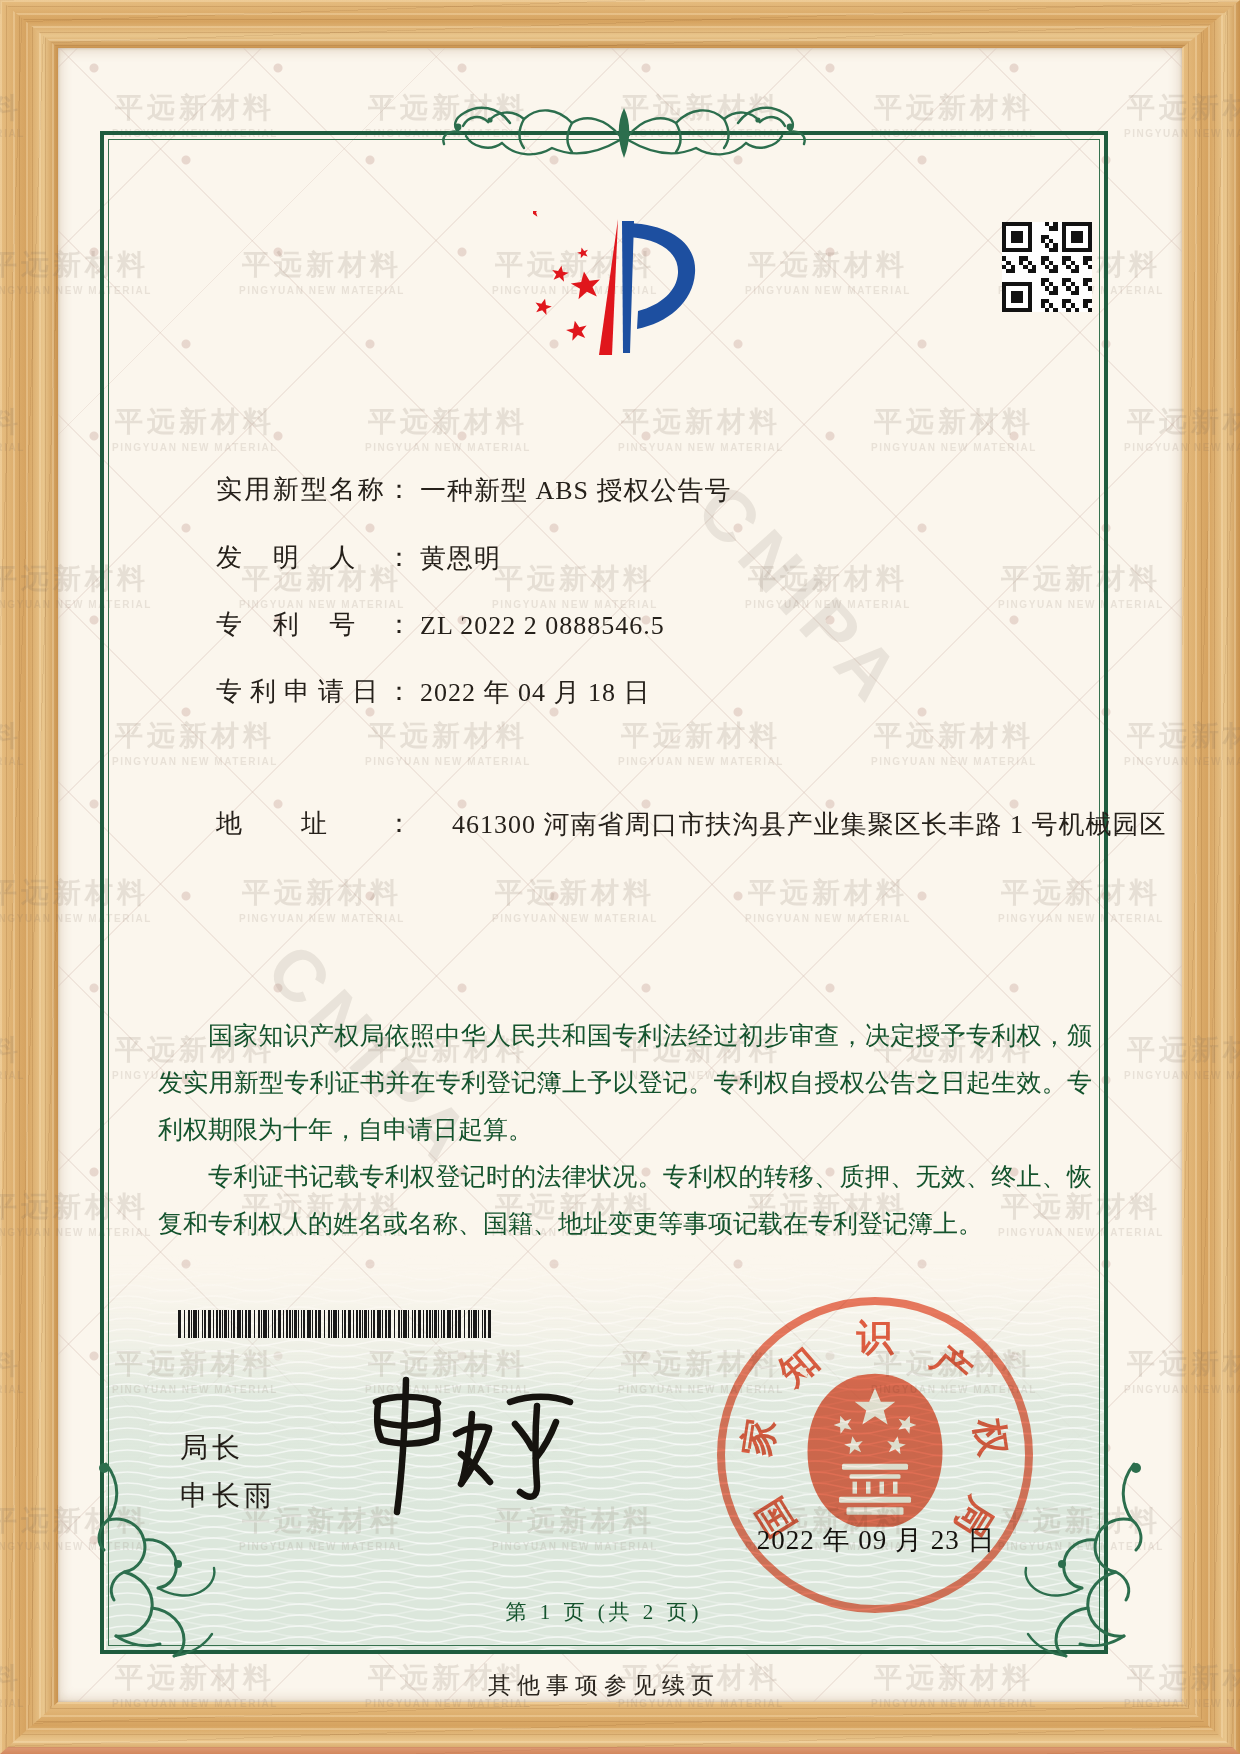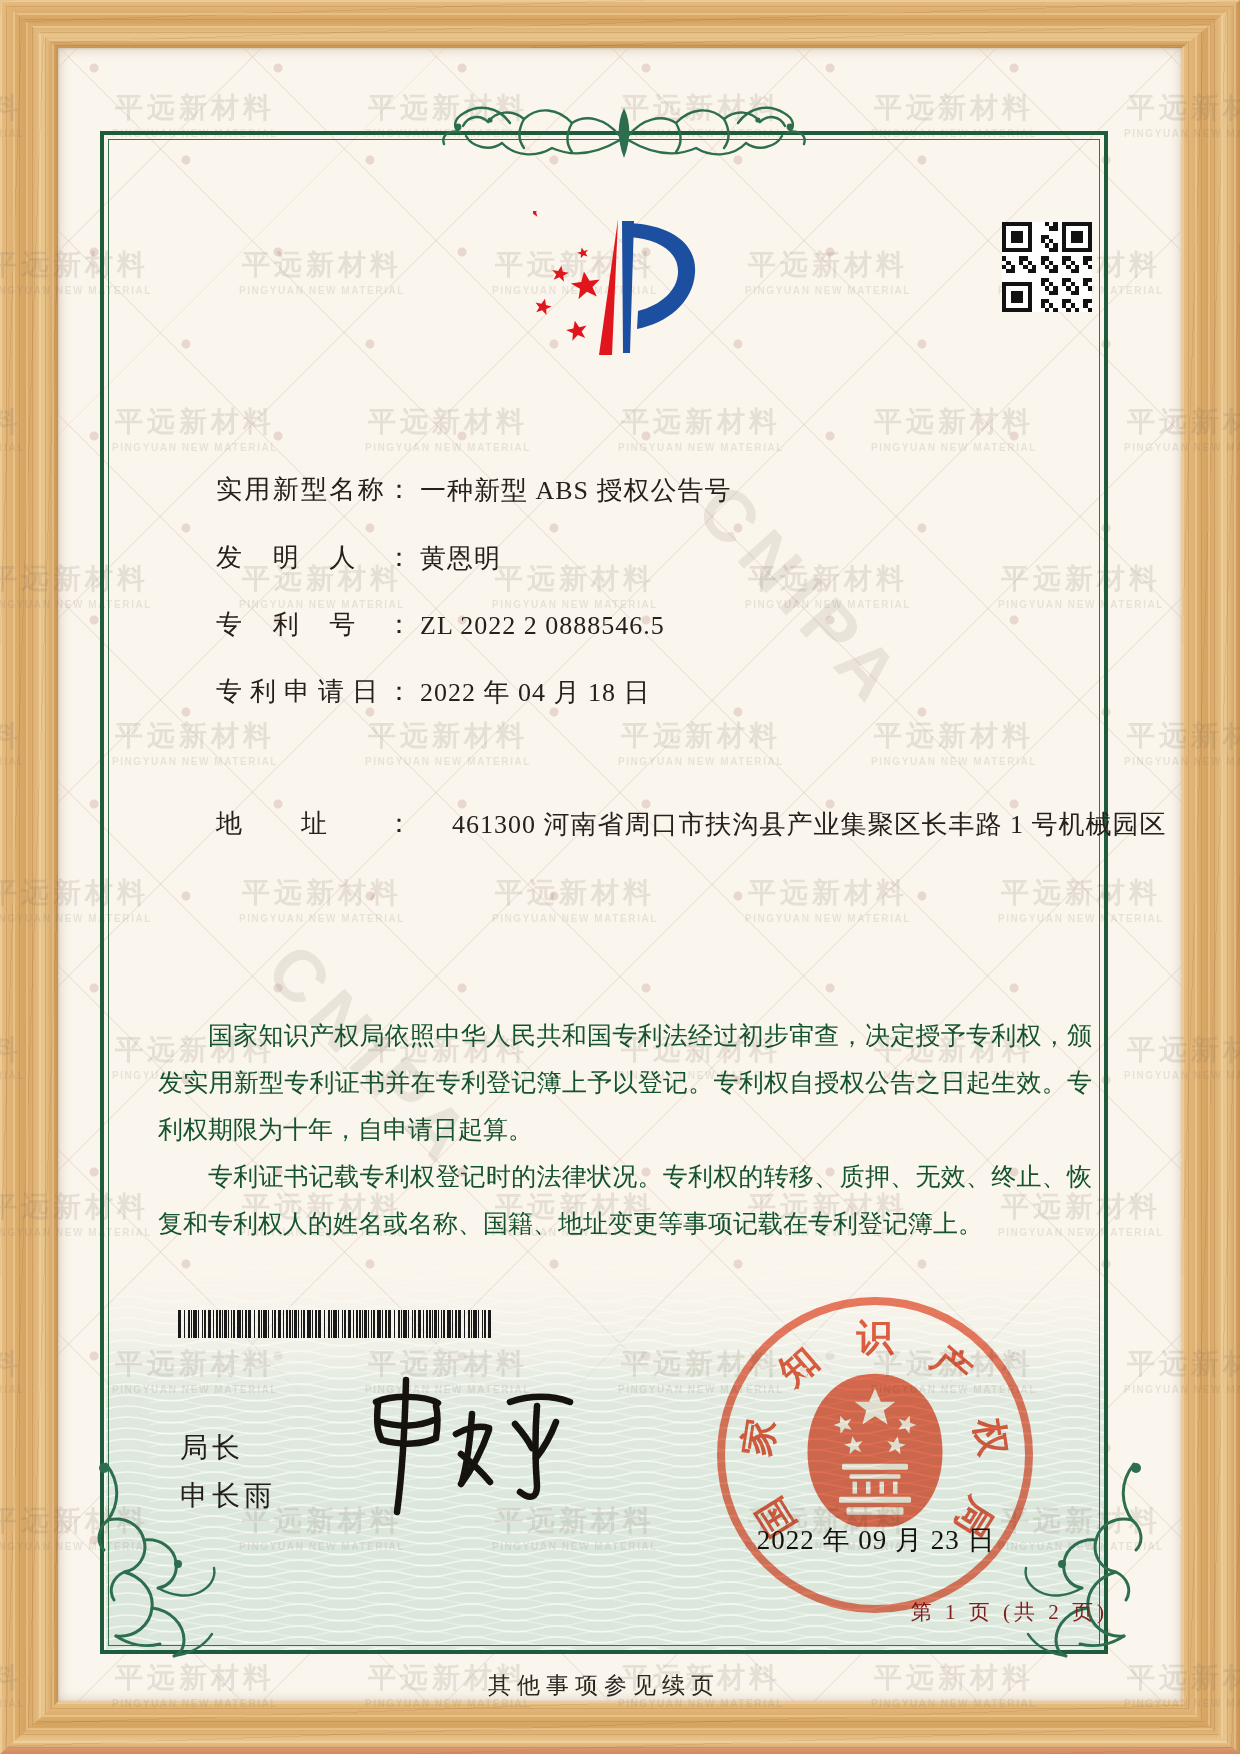--- a/index.html
+++ b/index.html
@@ -70,21 +70,21 @@
   #barcode{position:absolute;left:178px;top:1310px;width:318px;height:28px;z-index:8;}
   #barcode i{position:absolute;top:0;bottom:0;background:#191919;}
   #officer{left:180px;top:1424px;font-size:28px;letter-spacing:4px;line-height:48px;}
   #signature{position:absolute;left:348px;top:1372px;z-index:8;}
   
   #seal{position:absolute;left:717px;top:1297px;width:316px;height:316px;z-index:9;border-radius:50%;
     border:8px solid rgba(233,95,66,.82);box-sizing:border-box;mix-blend-mode:multiply;}
   #seal-ring span{position:absolute;left:50%;top:50%;font:700 37px "Liberation Serif",serif;color:rgba(229,84,54,.92);}
   #seal-emblem{position:absolute;left:50%;top:50%;transform:translate(-50%,-52%);}
   #seal-date{left:726px;top:1522px;width:300px;text-align:center;font-size:27px;letter-spacing:1px;color:#14110d;z-index:10;}
-  #page-info{left:100px;top:1598px;width:1008px;text-align:right;font-size:21px;letter-spacing:4px;color:#7f1d1d;}
+  #page-info{left:100px;top:1598px;width:1008px;text-align:center;font-size:21px;letter-spacing:4px;color:#14532d;}
   #continuation{left:100px;top:1670px;width:1008px;text-align:center;font-size:23px;letter-spacing:6px;color:#2a251e;}
 </style>
 </head>
 <body>
 
 <div id="page">
 
   <div class="wood wood-h" id="wood-top"></div>
   <div class="wood wood-h" id="wood-bottom"></div>
   <div class="wood wood-v" id="wood-left"></div>

